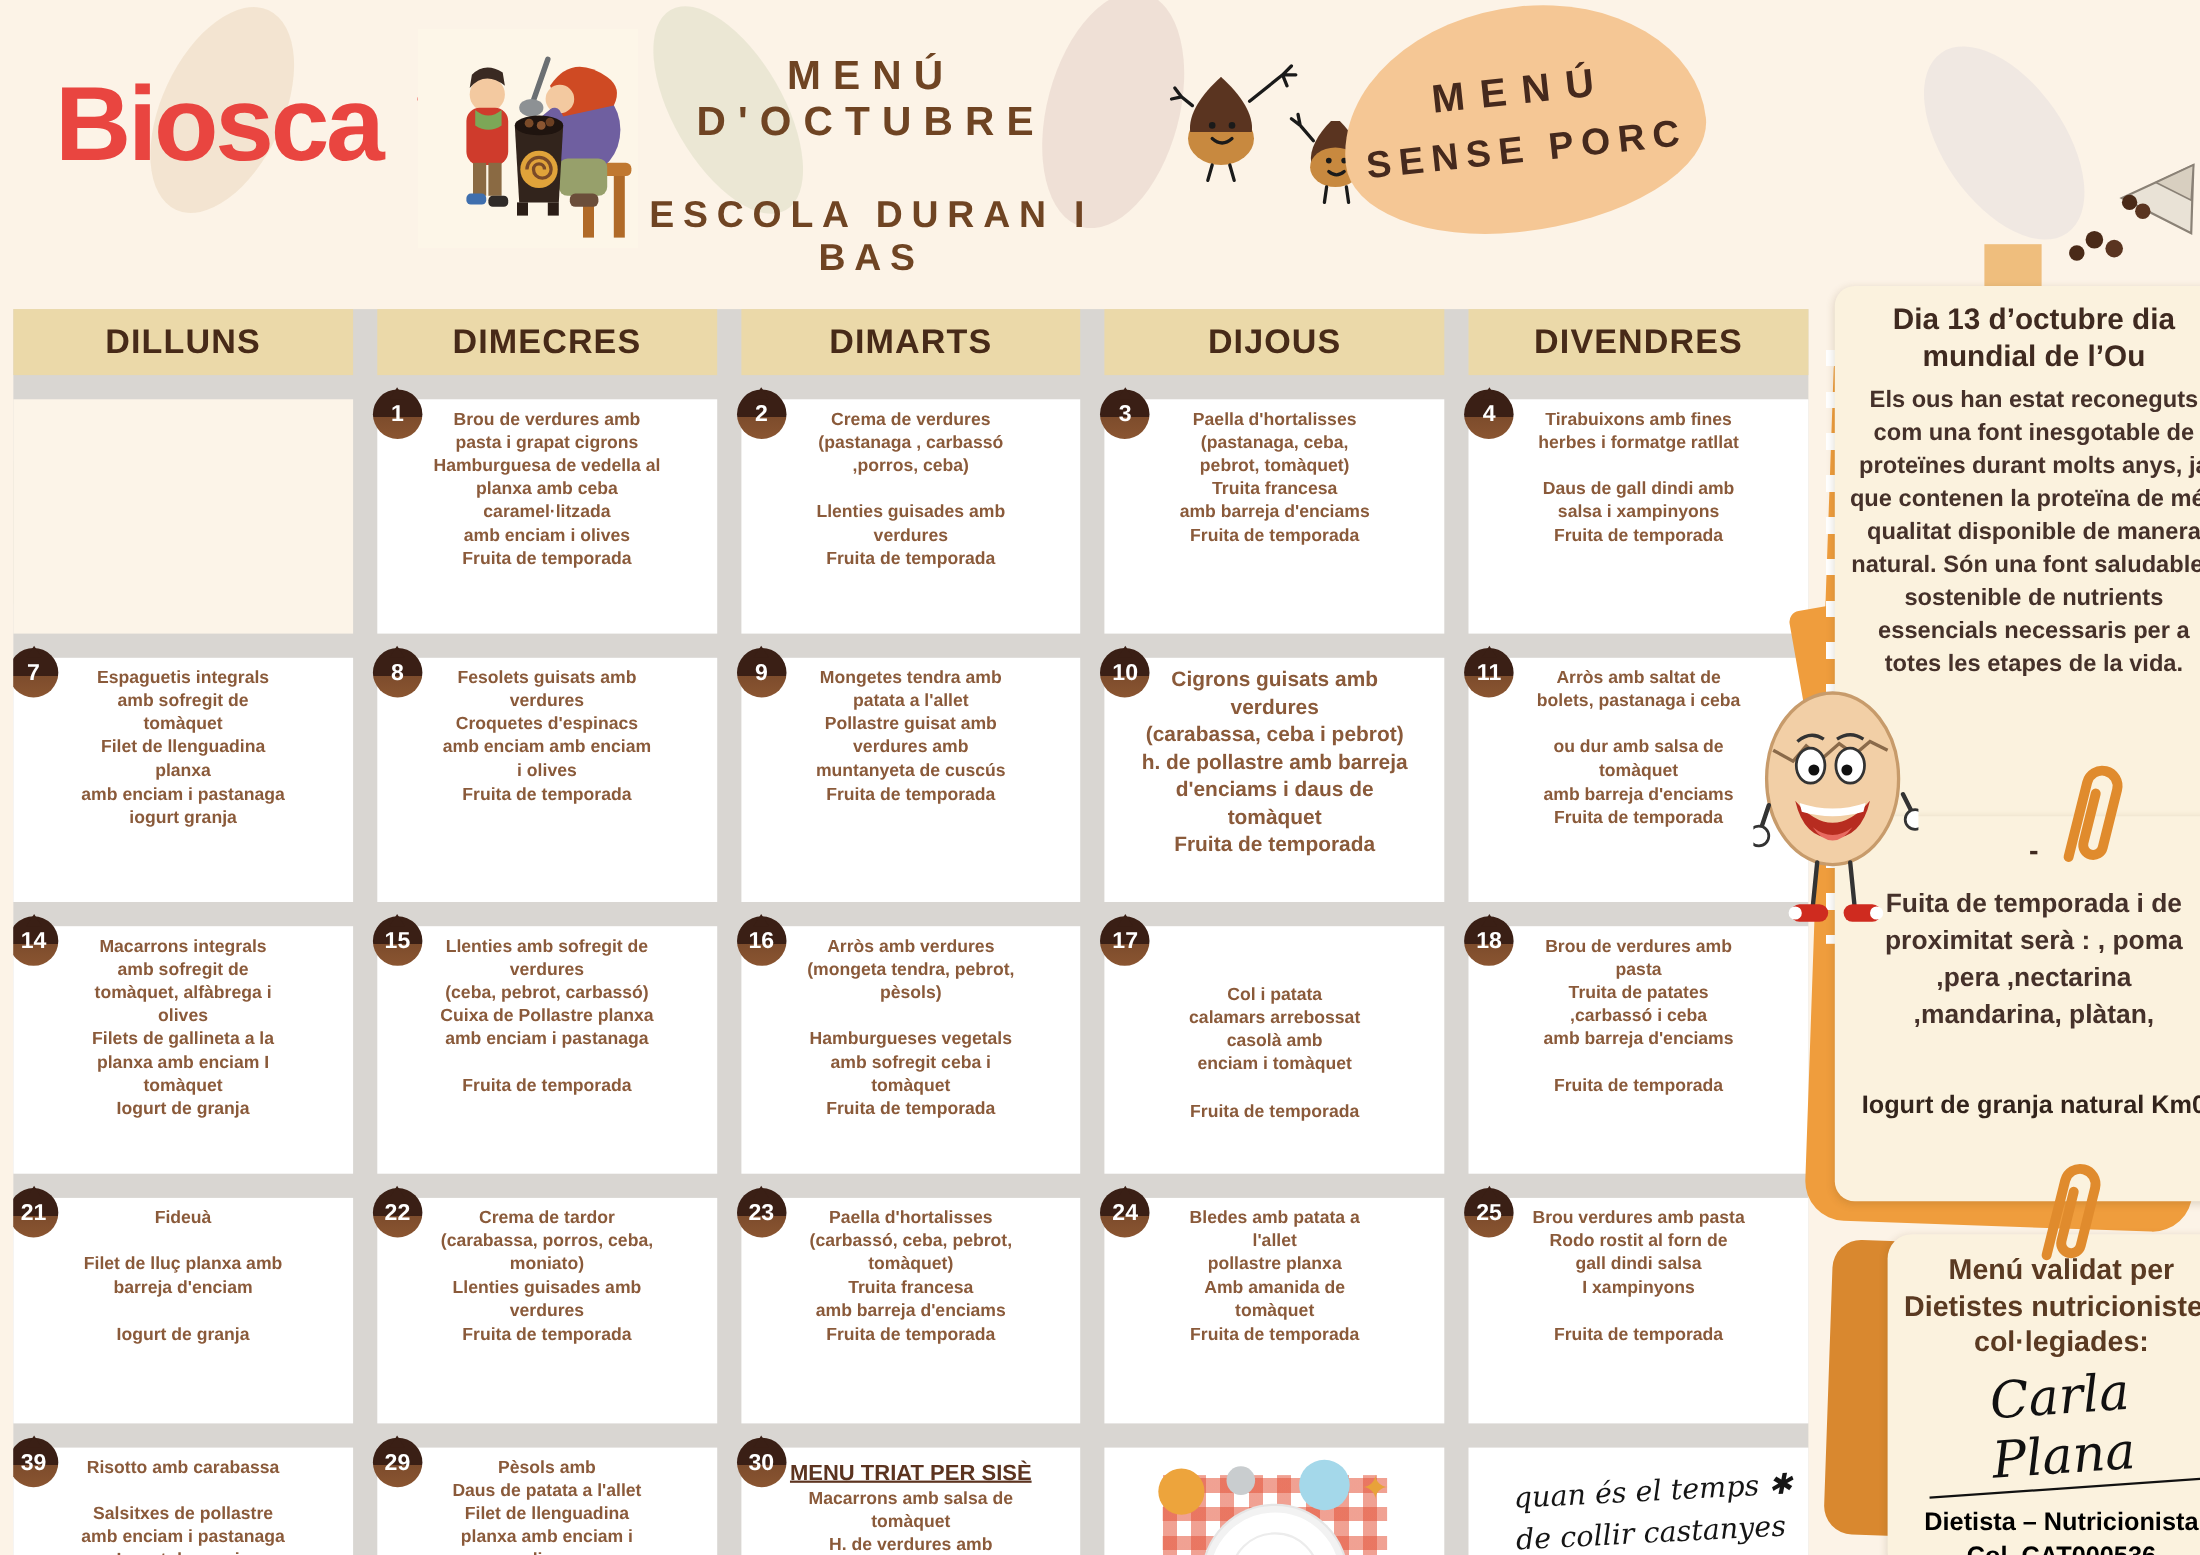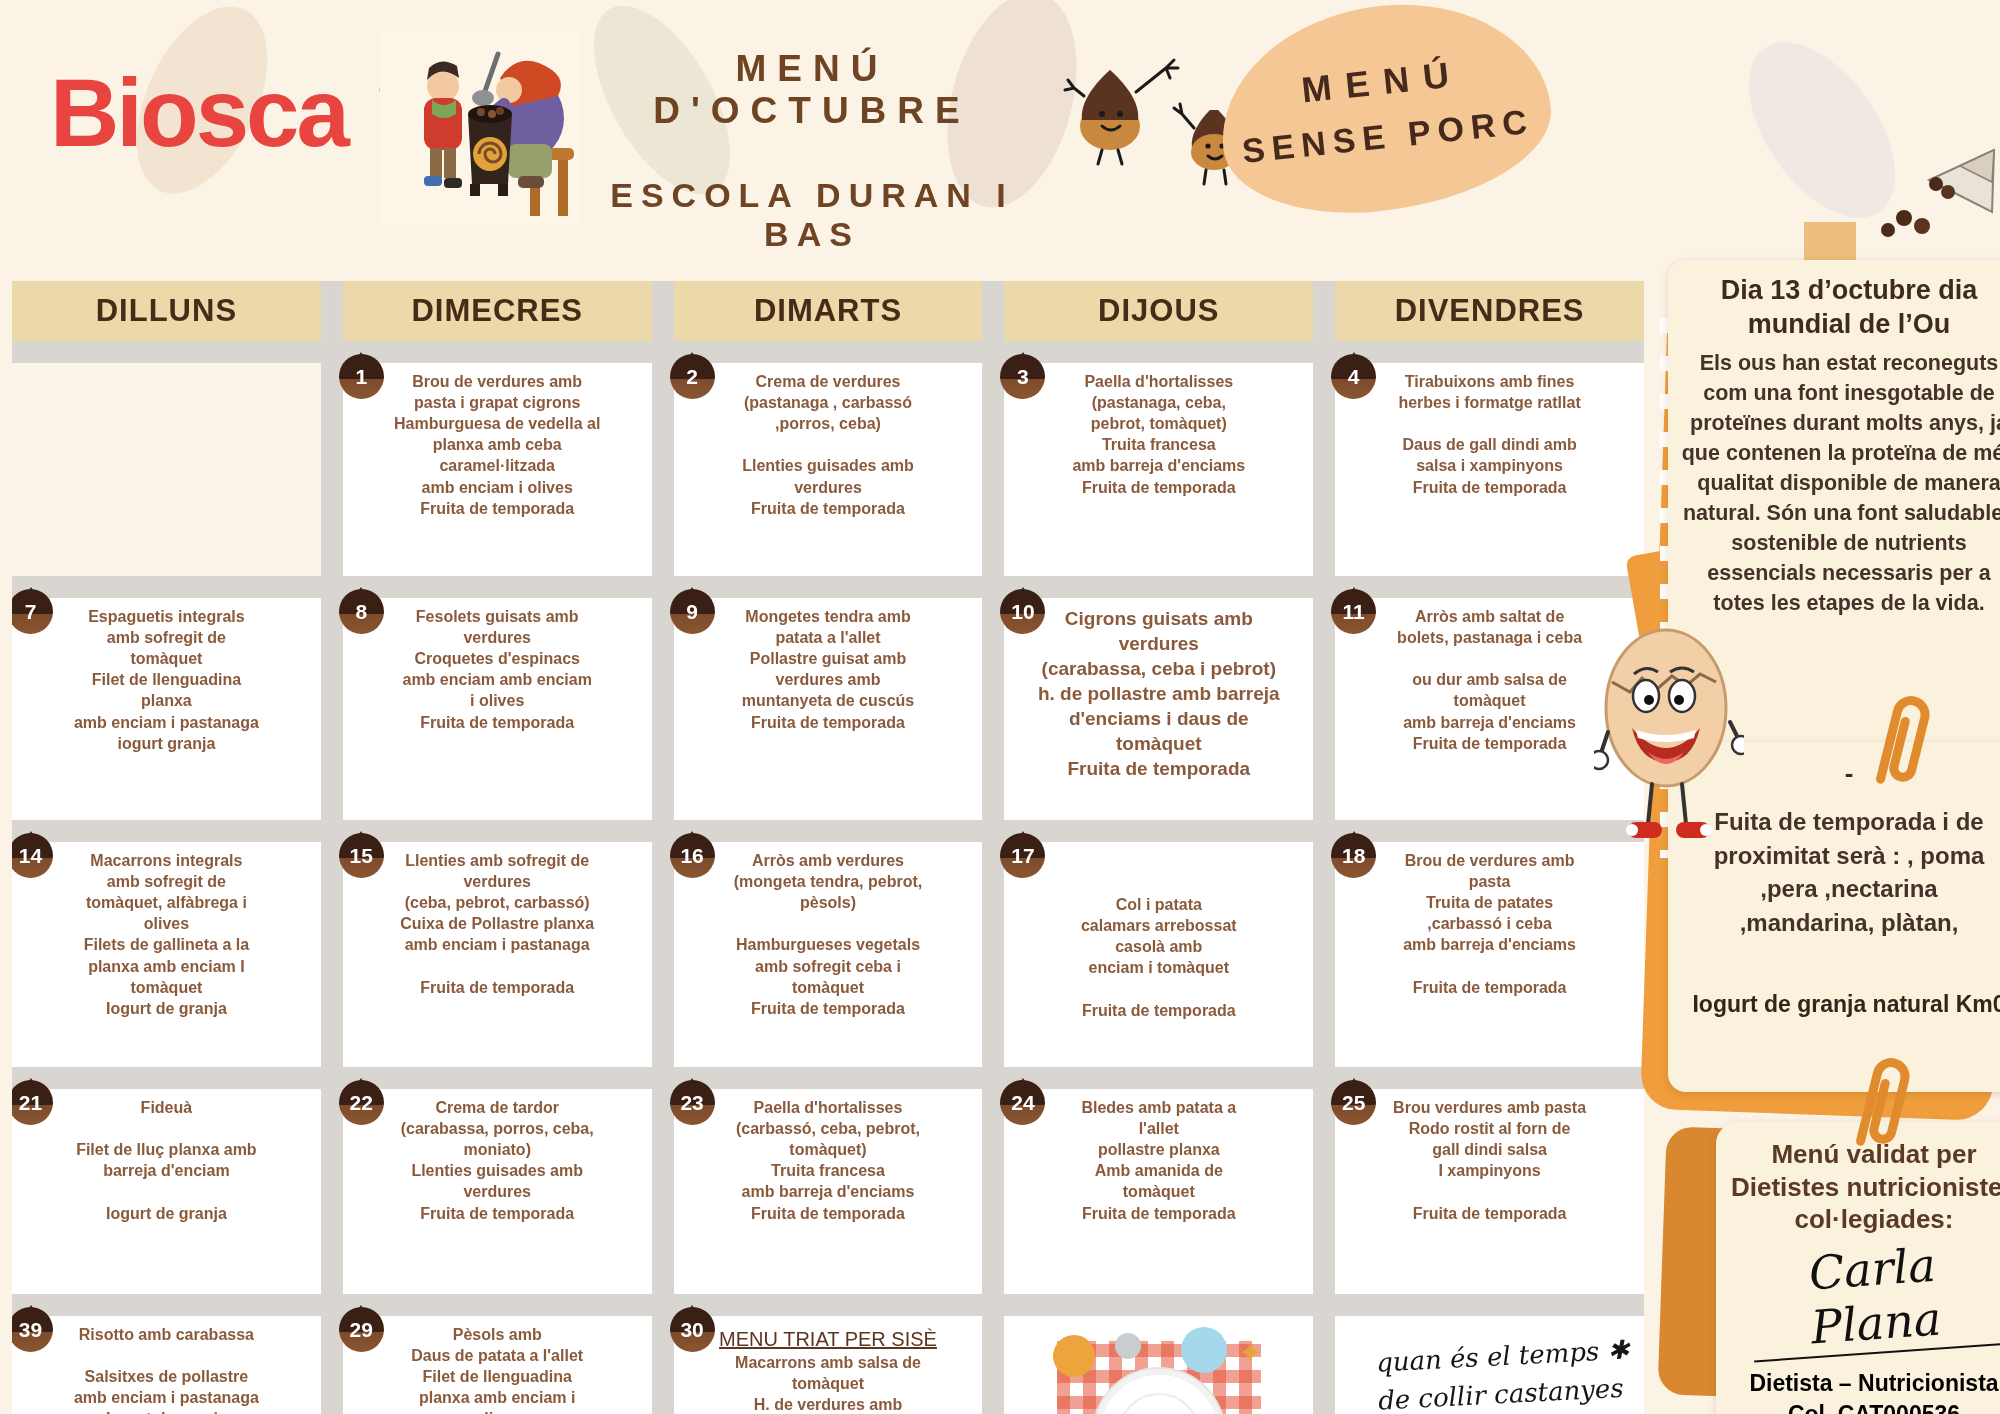--- a/index.html
+++ b/index.html
@@ -6,21 +6,21 @@
   body{font-family:"Liberation Sans",sans-serif;background:#fcf3e7;}
   #page{position:relative;width:2000px;height:1414px;background:#fcf3e7;overflow:hidden;margin-left:12px;}
 
   
   .leaf{position:absolute;opacity:.17;pointer-events:none;}
 
   
   .logo{position:absolute;left:38px;top:58px;font-size:96px;font-weight:bold;color:#e94540;letter-spacing:-3px;}
   .logo-squiggle{position:absolute;left:352px;top:28px;}
   .illu{position:absolute;left:368px;top:26px;}
-  .main-title{position:absolute;left:560px;top:48px;width:480px;text-align:center;color:#6f4423;font-weight:bold;}
+  .main-title{position:absolute;left:540px;top:48px;width:480px;text-align:center;color:#6f4423;font-weight:bold;}
   .main-title .t1{font-size:37px;letter-spacing:11px;}
   .main-title .t2{font-size:34px;letter-spacing:8px;margin-top:44px;}
   .chestnut-duo{position:absolute;left:1050px;top:52px;}
   .nopork{position:absolute;left:1208px;top:6px;width:330px;height:204px;background:#f5c795;
           border-radius:52% 48% 55% 45% / 62% 58% 42% 38%;transform:rotate(-6deg);
           display:flex;flex-direction:column;align-items:center;justify-content:center;}
   .nopork .np1{font-size:36px;font-weight:bold;color:#45291d;letter-spacing:14px;}
   .nopork .np2{font-size:34px;font-weight:bold;color:#45291d;letter-spacing:7px;margin-top:14px;}
   .cone{position:absolute;left:1862px;top:140px;}
 
@@ -28,21 +28,21 @@
   .calendar{position:absolute;left:0;top:281px;width:1632px;height:1133px;
             display:grid;grid-template-columns:repeat(5,1fr);
             grid-template-rows:60px 213px 222px 225px 205px auto;
             gap:22px;background:#d9d6d2;}
   .dayhead{background:#ebd9a9;display:flex;align-items:center;justify-content:center;
            font-size:31px;font-weight:bold;color:#472a18;letter-spacing:1px;}
   .cell{position:relative;background:#ffffff;padding:8px 10px 4px 10px;}
   .cell-empty{background:#fcf4e8;}
   .menu-text{white-space:pre-line;text-align:center;color:#8a5a3a;font-weight:bold;
              font-size:16px;line-height:1.32;}
-  .menu-title{white-space:pre-line;text-align:center;color:#5c3420;font-weight:normal;font-size:20px;
+  .menu-title{white-space:pre-line;text-align:center;color:#5c3420;font-weight:bold;font-size:20px;
               line-height:1.3;text-decoration:underline;margin-top:2px;}
   .badge{position:absolute;top:-9px;left:-4px;width:45px;height:45px;border-radius:50%;z-index:3;
          background:linear-gradient(to bottom,#3a1f15 0%,#3a1f15 56%,#7d4c2c 56%,#8a5531 100%);
          display:flex;align-items:center;justify-content:center;}
   .badge::before{content:'';position:absolute;top:-9px;left:50%;transform:translateX(-50%);
          width:0;height:0;border:7px solid transparent;border-bottom:11px solid #3a1f15;}
   .badge span{color:#ffffff;font-weight:bold;font-size:21px;}
 
   
   .plate-wrap{display:flex;align-items:center;justify-content:center;height:100%;}

